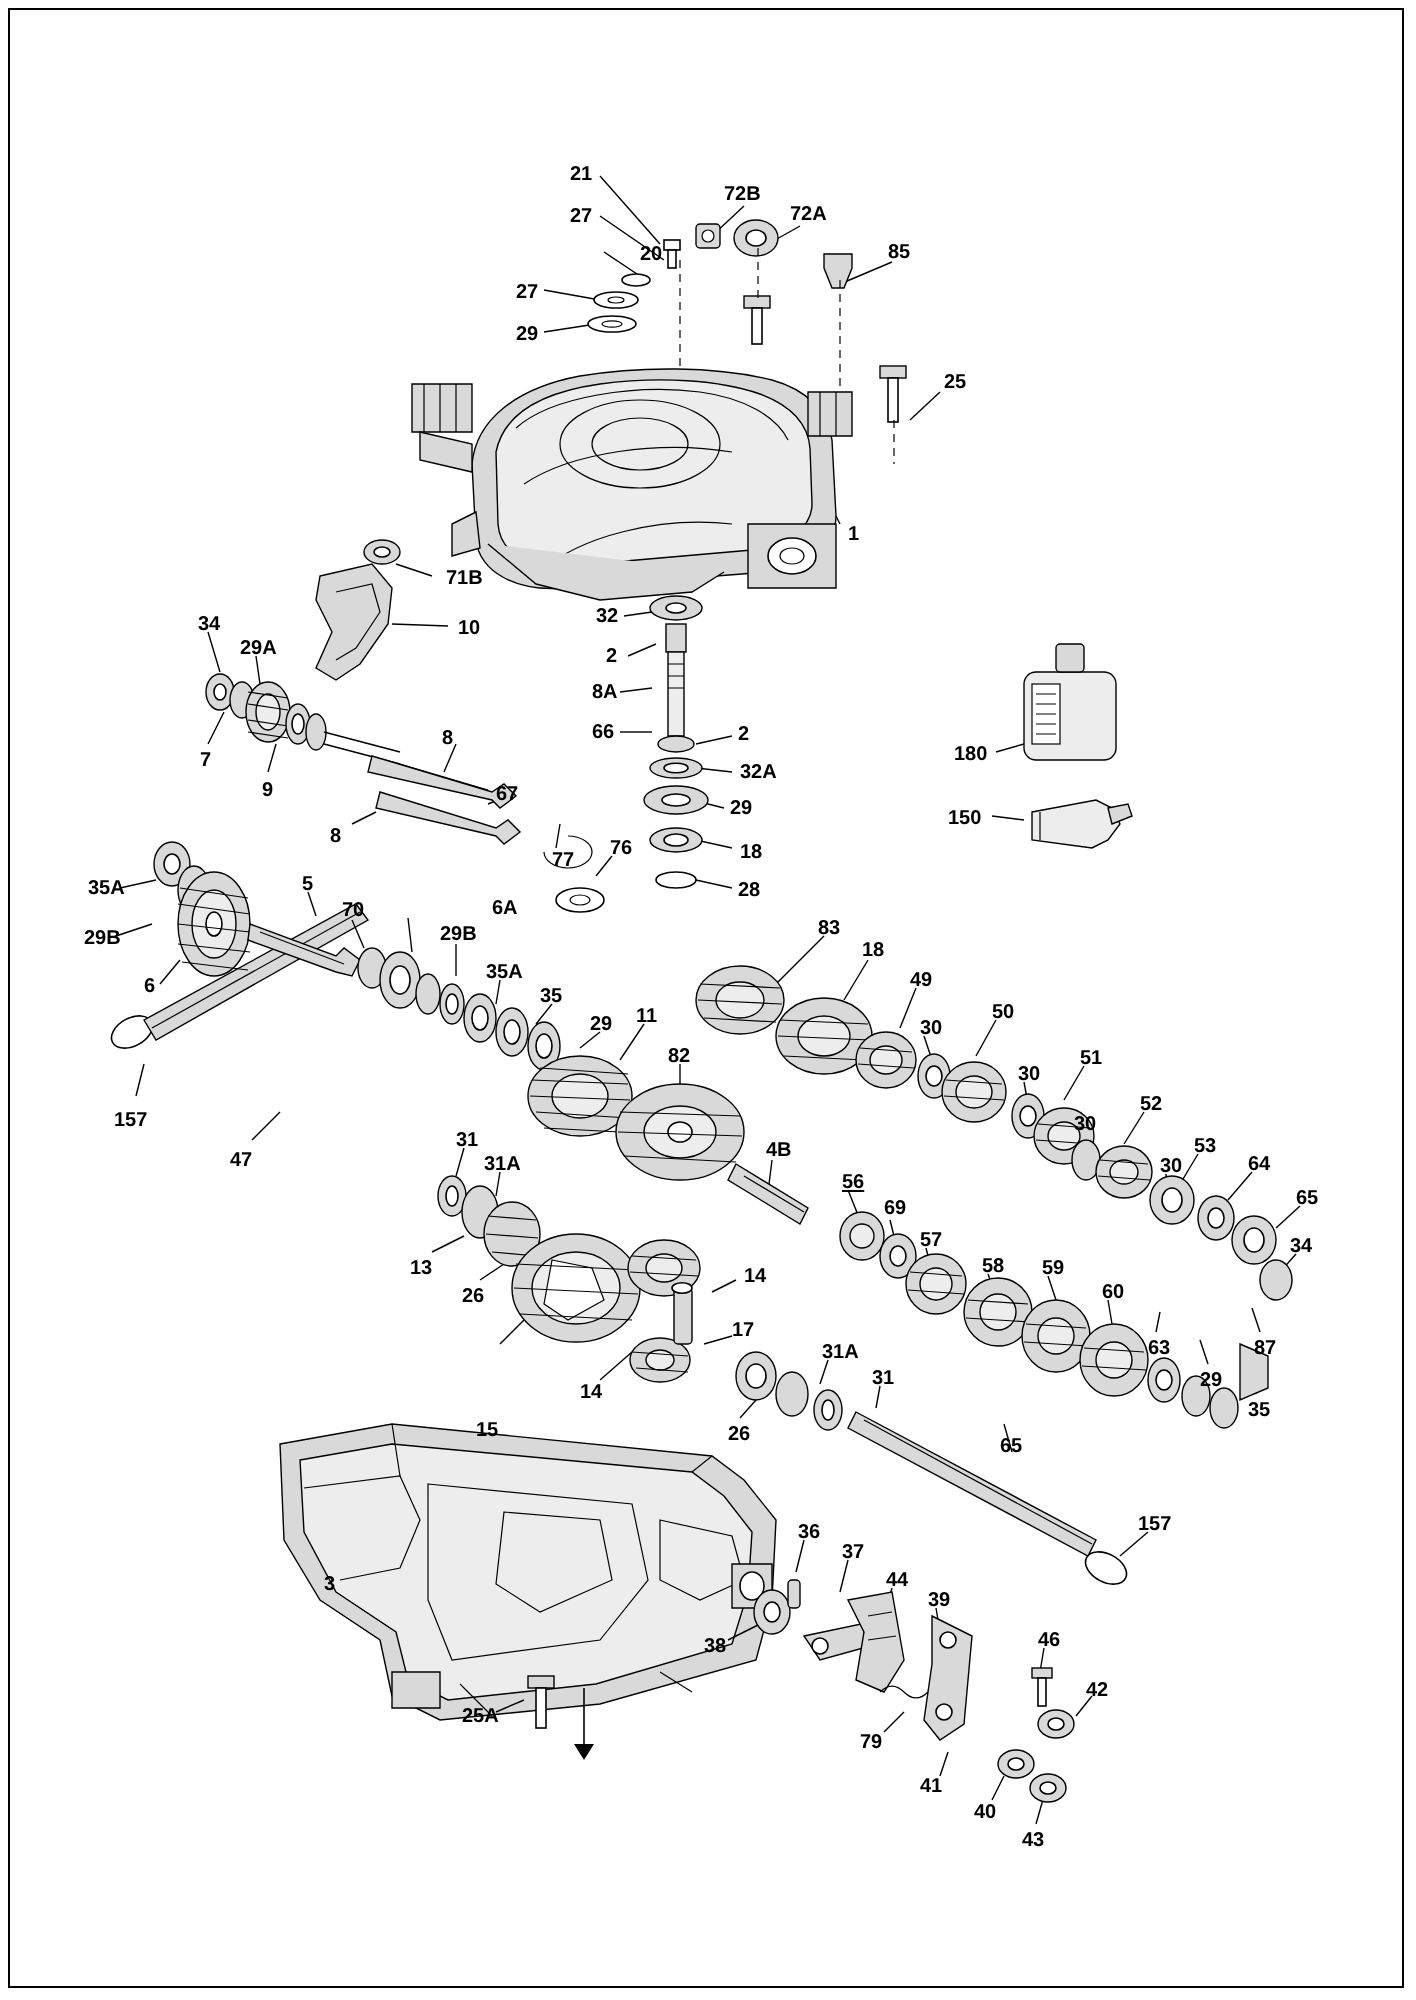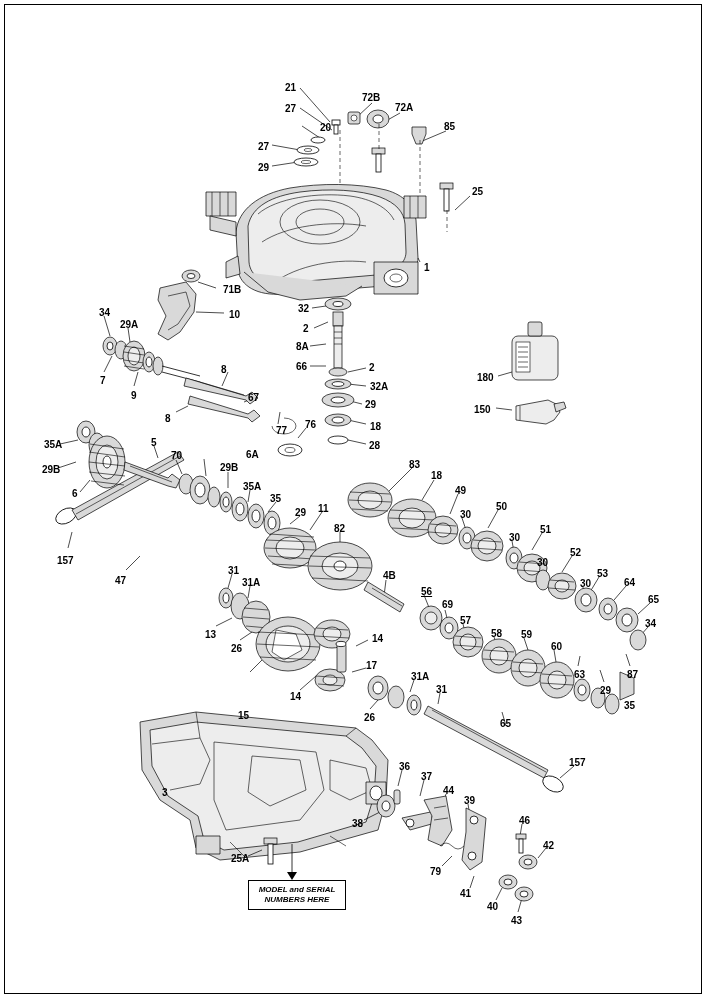--- a/index.html
+++ b/index.html
@@ -661,17 +661,13 @@
       <div class="callout" style="left: 352px; top: 818px;">38</div>
       <div class="callout" style="left: 519px; top: 815px;">46</div>
       <div class="callout" style="left: 543px; top: 840px;">42</div>
       <div class="callout" style="left: 231px; top: 853px;">25A</div>
       <div class="callout" style="left: 430px; top: 866px;">79</div>
       <div class="callout" style="left: 460px; top: 888px;">41</div>
       <div class="callout" style="left: 487px; top: 901px;">40</div>
       <div class="callout" style="left: 511px; top: 915px;">43</div>
     </div>
 
-  <div id="serial-box">
-    <div>MODEL and SERIAL</div>
-    <div>NUMBERS HERE</div>
-  </div>
 </div>
 
 </body></html>

